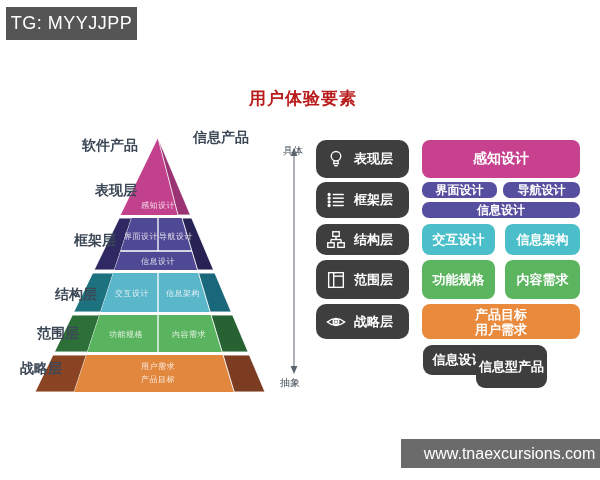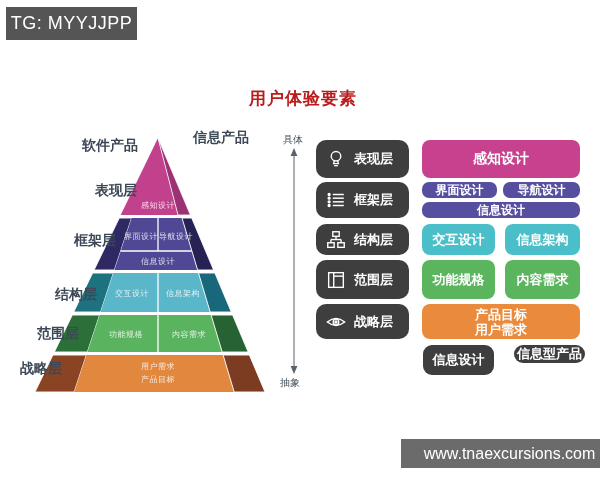--- a/index.html
+++ b/index.html
@@ -103,21 +103,21 @@
   <div class="pyr-text" style="left:141px;top:236px">界面设计</div>
   <div class="pyr-text" style="left:176px;top:236px">导航设计</div>
   <div class="pyr-text" style="left:158px;top:261px">信息设计</div>
   <div class="pyr-text" style="left:132px;top:293px">交互设计</div>
   <div class="pyr-text" style="left:183px;top:293px">信息架构</div>
   <div class="pyr-text" style="left:126px;top:334px">功能规格</div>
   <div class="pyr-text" style="left:189px;top:334px">内容需求</div>
   <div class="pyr-text" style="left:158px;top:366px">用户需求</div>
   <div class="pyr-text" style="left:158px;top:379px">产品目标</div>
 
-  <div class="axis-label" style="left:283px;top:133px">具体</div>
+  <div class="axis-label" style="left:283px;top:144px">具体</div>
   <svg style="position:absolute;left:287px;top:146px" width="14" height="230" viewBox="0 0 14 230">
     <line x1="7" y1="9" x2="7" y2="221" stroke="#5a626c" stroke-width="1"></line>
     <polygon points="7,2 3.6,10 10.4,10" fill="#5a626c"></polygon>
     <polygon points="7,228 3.6,220 10.4,220" fill="#5a626c"></polygon>
   </svg>
   <div class="axis-label" style="left:280px;top:376px">抽象</div>
 
   <div class="pill dark" style="left:316px;top:140px;width:93px;height:38px">
     <span class="icon">
       <svg width="22" height="22" viewBox="0 0 24 24" fill="none" stroke="#fff" stroke-width="1.5">
@@ -188,15 +188,15 @@
       </svg>
     </span>
     <span class="chip-label">战略层</span>
   </div>
   <div class="pill orange" style="left:422px;top:304px;width:158px;height:35px">
     <span>产品目标</span>
     <span>用户需求</span>
   </div>
 
   <div class="pill product" style="left:423px;top:345px;width:71px;height:30px">信息设计</div>
-  <div class="pill product" style="left:514px;top:345px;width:71px;height:18px">信息型产品</div>
+  <div class="pill product" style="left:476px;top:345px;width:71px;height:43px">信息型产品</div>
 
 </div>
 
 </body></html>

